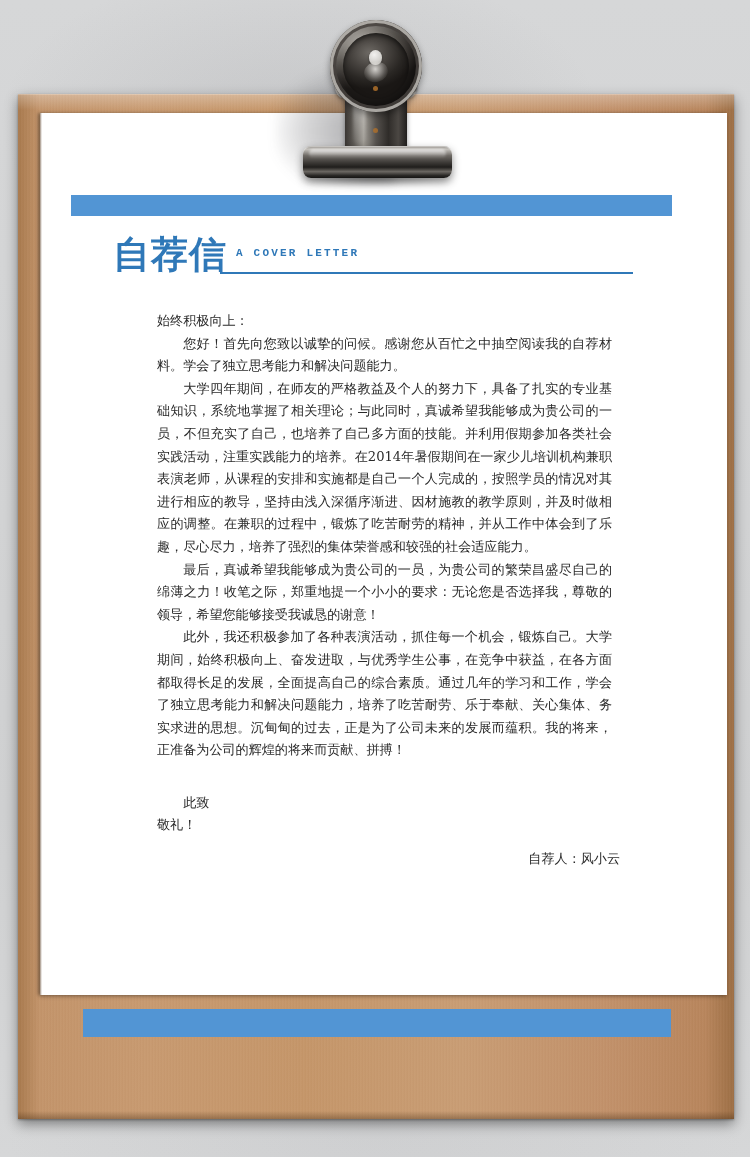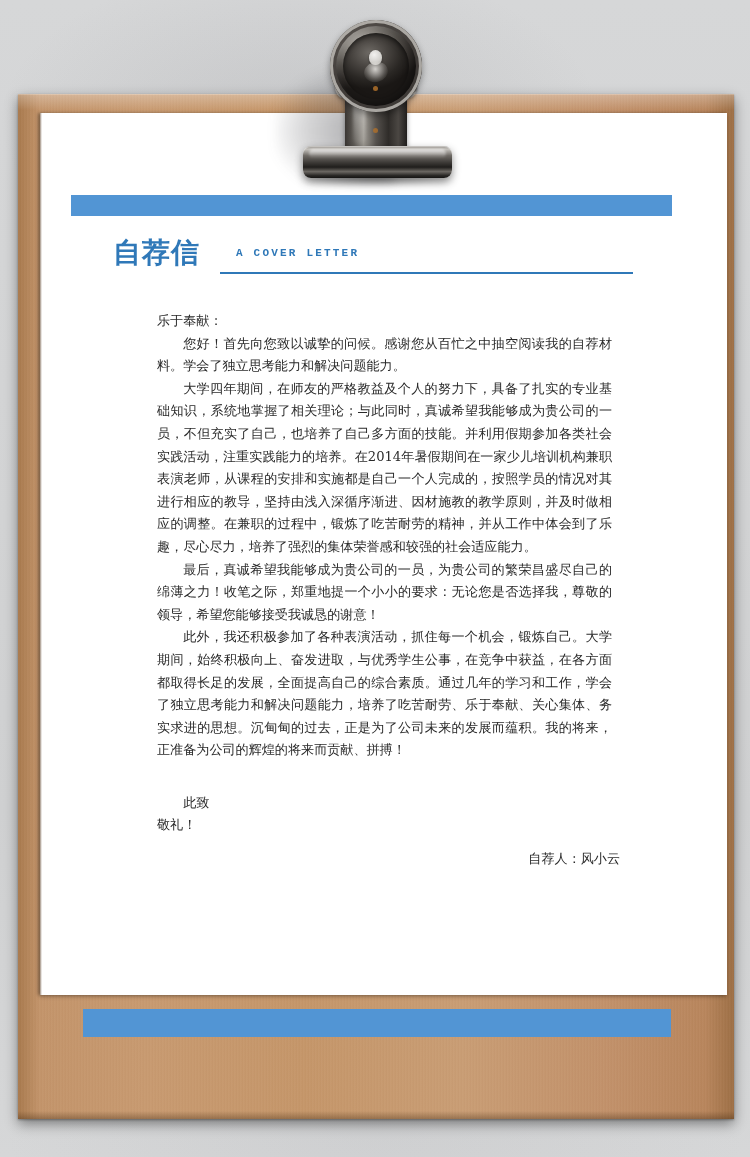--- a/index.html
+++ b/index.html
@@ -122,22 +122,22 @@
     position: absolute;
     left: 113px;
     top: 238px;
     width: 540px;
     height: 50px;
   }
   .heading-cn {
     position: absolute;
     left: 0;
     top: 0;
-    font-family: Liberation Mono, monospace;
-    font-size: 28px;
+    font-family: Liberation Sans, sans-serif;
+    font-size: 37px;
     font-weight: 700;
     color: #2f78b8;
     letter-spacing: 1px;
     line-height: 34px;
     white-space: nowrap;
   }
   .heading-en {
     position: absolute;
     left: 123px;
     top: 9px;
@@ -408,21 +408,21 @@
   <div class="bar-top"></div>
   <div class="bar-bottom"></div>
 
   <div class="heading">
     <div class="heading-cn">自荐信</div>
     <div class="heading-en">A COVER LETTER</div>
     <div class="heading-rule"></div>
   </div>
 
   <div class="letter">
-    <p class="salutation">乐于奉献：</p>
+    <p class="salutation">始终积极向上：</p>
     <p class="indent">您好！首先向您致以诚挚的问候。感谢您从百忙之中抽空阅读我的自荐材料。学会了独立思考能力和解决问题能力。</p>
     <p class="indent">大学四年期间，在师友的严格教益及个人的努力下，具备了扎实的专业基础知识，系统地掌握了相关理论；与此同时，真诚希望我能够成为贵公司的一员，不但充实了自己，也培养了自己多方面的技能。并利用假期参加各类社会实践活动，注重实践能力的培养。在2014年暑假期间在一家少儿培训机构兼职表演老师，从课程的安排和实施都是自己一个人完成的，按照学员的情况对其进行相应的教导，坚持由浅入深循序渐进、因材施教的教学原则，并及时做相应的调整。在兼职的过程中，锻炼了吃苦耐劳的精神，并从工作中体会到了乐趣，尽心尽力，培养了强烈的集体荣誉感和较强的社会适应能力。</p>
     <p class="indent">最后，真诚希望我能够成为贵公司的一员，为贵公司的繁荣昌盛尽自己的绵薄之力！收笔之际，郑重地提一个小小的要求：无论您是否选择我，尊敬的领导，希望您能够接受我诚恳的谢意！</p>
     <p class="indent">此外，我还积极参加了各种表演活动，抓住每一个机会，锻炼自己。大学期间，始终积极向上、奋发进取，与优秀学生公事，在竞争中获益，在各方面都取得长足的发展，全面提高自己的综合素质。通过几年的学习和工作，学会了独立思考能力和解决问题能力，培养了吃苦耐劳、乐于奉献、关心集体、务实求进的思想。沉甸甸的过去，正是为了公司未来的发展而蕴积。我的将来，正准备为公司的辉煌的将来而贡献、拼搏！</p>
     <div class="closing-block">
       <p class="closing-1">此致</p>
       <p class="closing-2">敬礼！</p>
     </div>
   </div>
 

